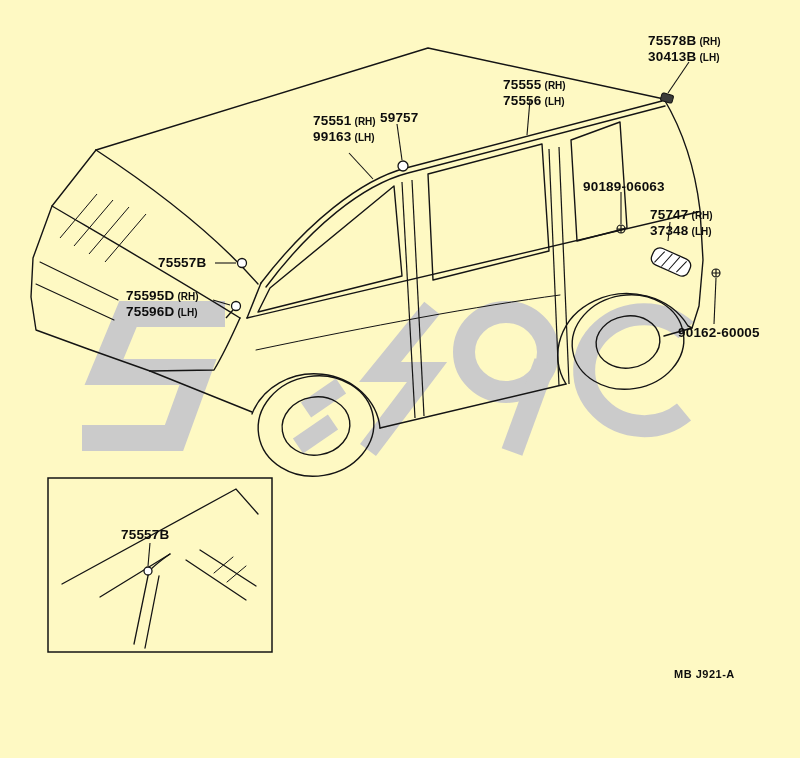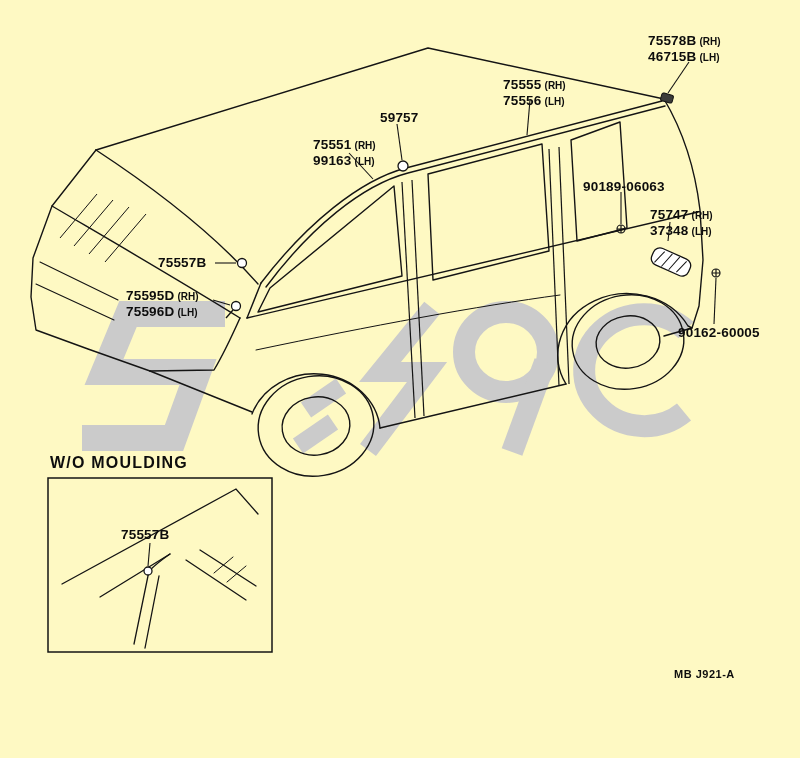--- a/index.html
+++ b/index.html
@@ -154,33 +154,33 @@
       <path d="M 159 576 L 145 648"></path>
       <path d="M 186 560 L 246 600"></path>
       <path d="M 200 550 L 256 586"></path>
       <path d="M 214 573 L 233 557 M 227 582 L 246 566" stroke-width="1"></path>
       <circle cx="148" cy="571" r="4" fill="#ffffff"></circle>
     </g>
   </svg>
 
   <div class="plabel" style="left:648px; top:33px">
     <div><span class="num">75578B</span><span class="side">(RH)</span></div>
-    <div><span class="num">46715B</span><span class="side">(LH)</span></div>
+    <div><span class="num">30413B</span><span class="side">(LH)</span></div>
   </div>
 
   <div class="plabel" style="left:503px; top:77px">
     <div><span class="num">75555</span><span class="side">(RH)</span></div>
     <div><span class="num">75556</span><span class="side">(LH)</span></div>
   </div>
 
   <div class="plabel" style="left:380px; top:110px">
     <div><span class="num">59757</span></div>
   </div>
 
-  <div class="plabel" style="left:313px; top:137px">
+  <div class="plabel" style="left:313px; top:113px">
     <div><span class="num">75551</span><span class="side">(RH)</span></div>
     <div><span class="num">99163</span><span class="side">(LH)</span></div>
   </div>
 
   <div class="plabel" style="left:583px; top:179px">
     <div><span class="num">90189-06063</span></div>
   </div>
 
   <div class="plabel" style="left:650px; top:207px">
     <div><span class="num">75747</span><span class="side">(RH)</span></div>
@@ -193,20 +193,19 @@
 
   <div class="plabel" style="left:126px; top:288px">
     <div><span class="num">75595D</span><span class="side">(RH)</span></div>
     <div><span class="num">75596D</span><span class="side">(LH)</span></div>
   </div>
 
   <div class="plabel" style="left:678px; top:325px">
     <div><span class="num">90162-60005</span></div>
   </div>
 
-  <div class="inset-title" style="left:50px; top:454px">W/O  MOULDING</div>
   <div class="plabel" style="left:121px; top:527px">
     <div><span class="num">75557B</span></div>
   </div>
 
   <div class="footer-code" style="left:674px; top:668px">MB  J921-A</div>
 
 </div>
 
 </body></html>

